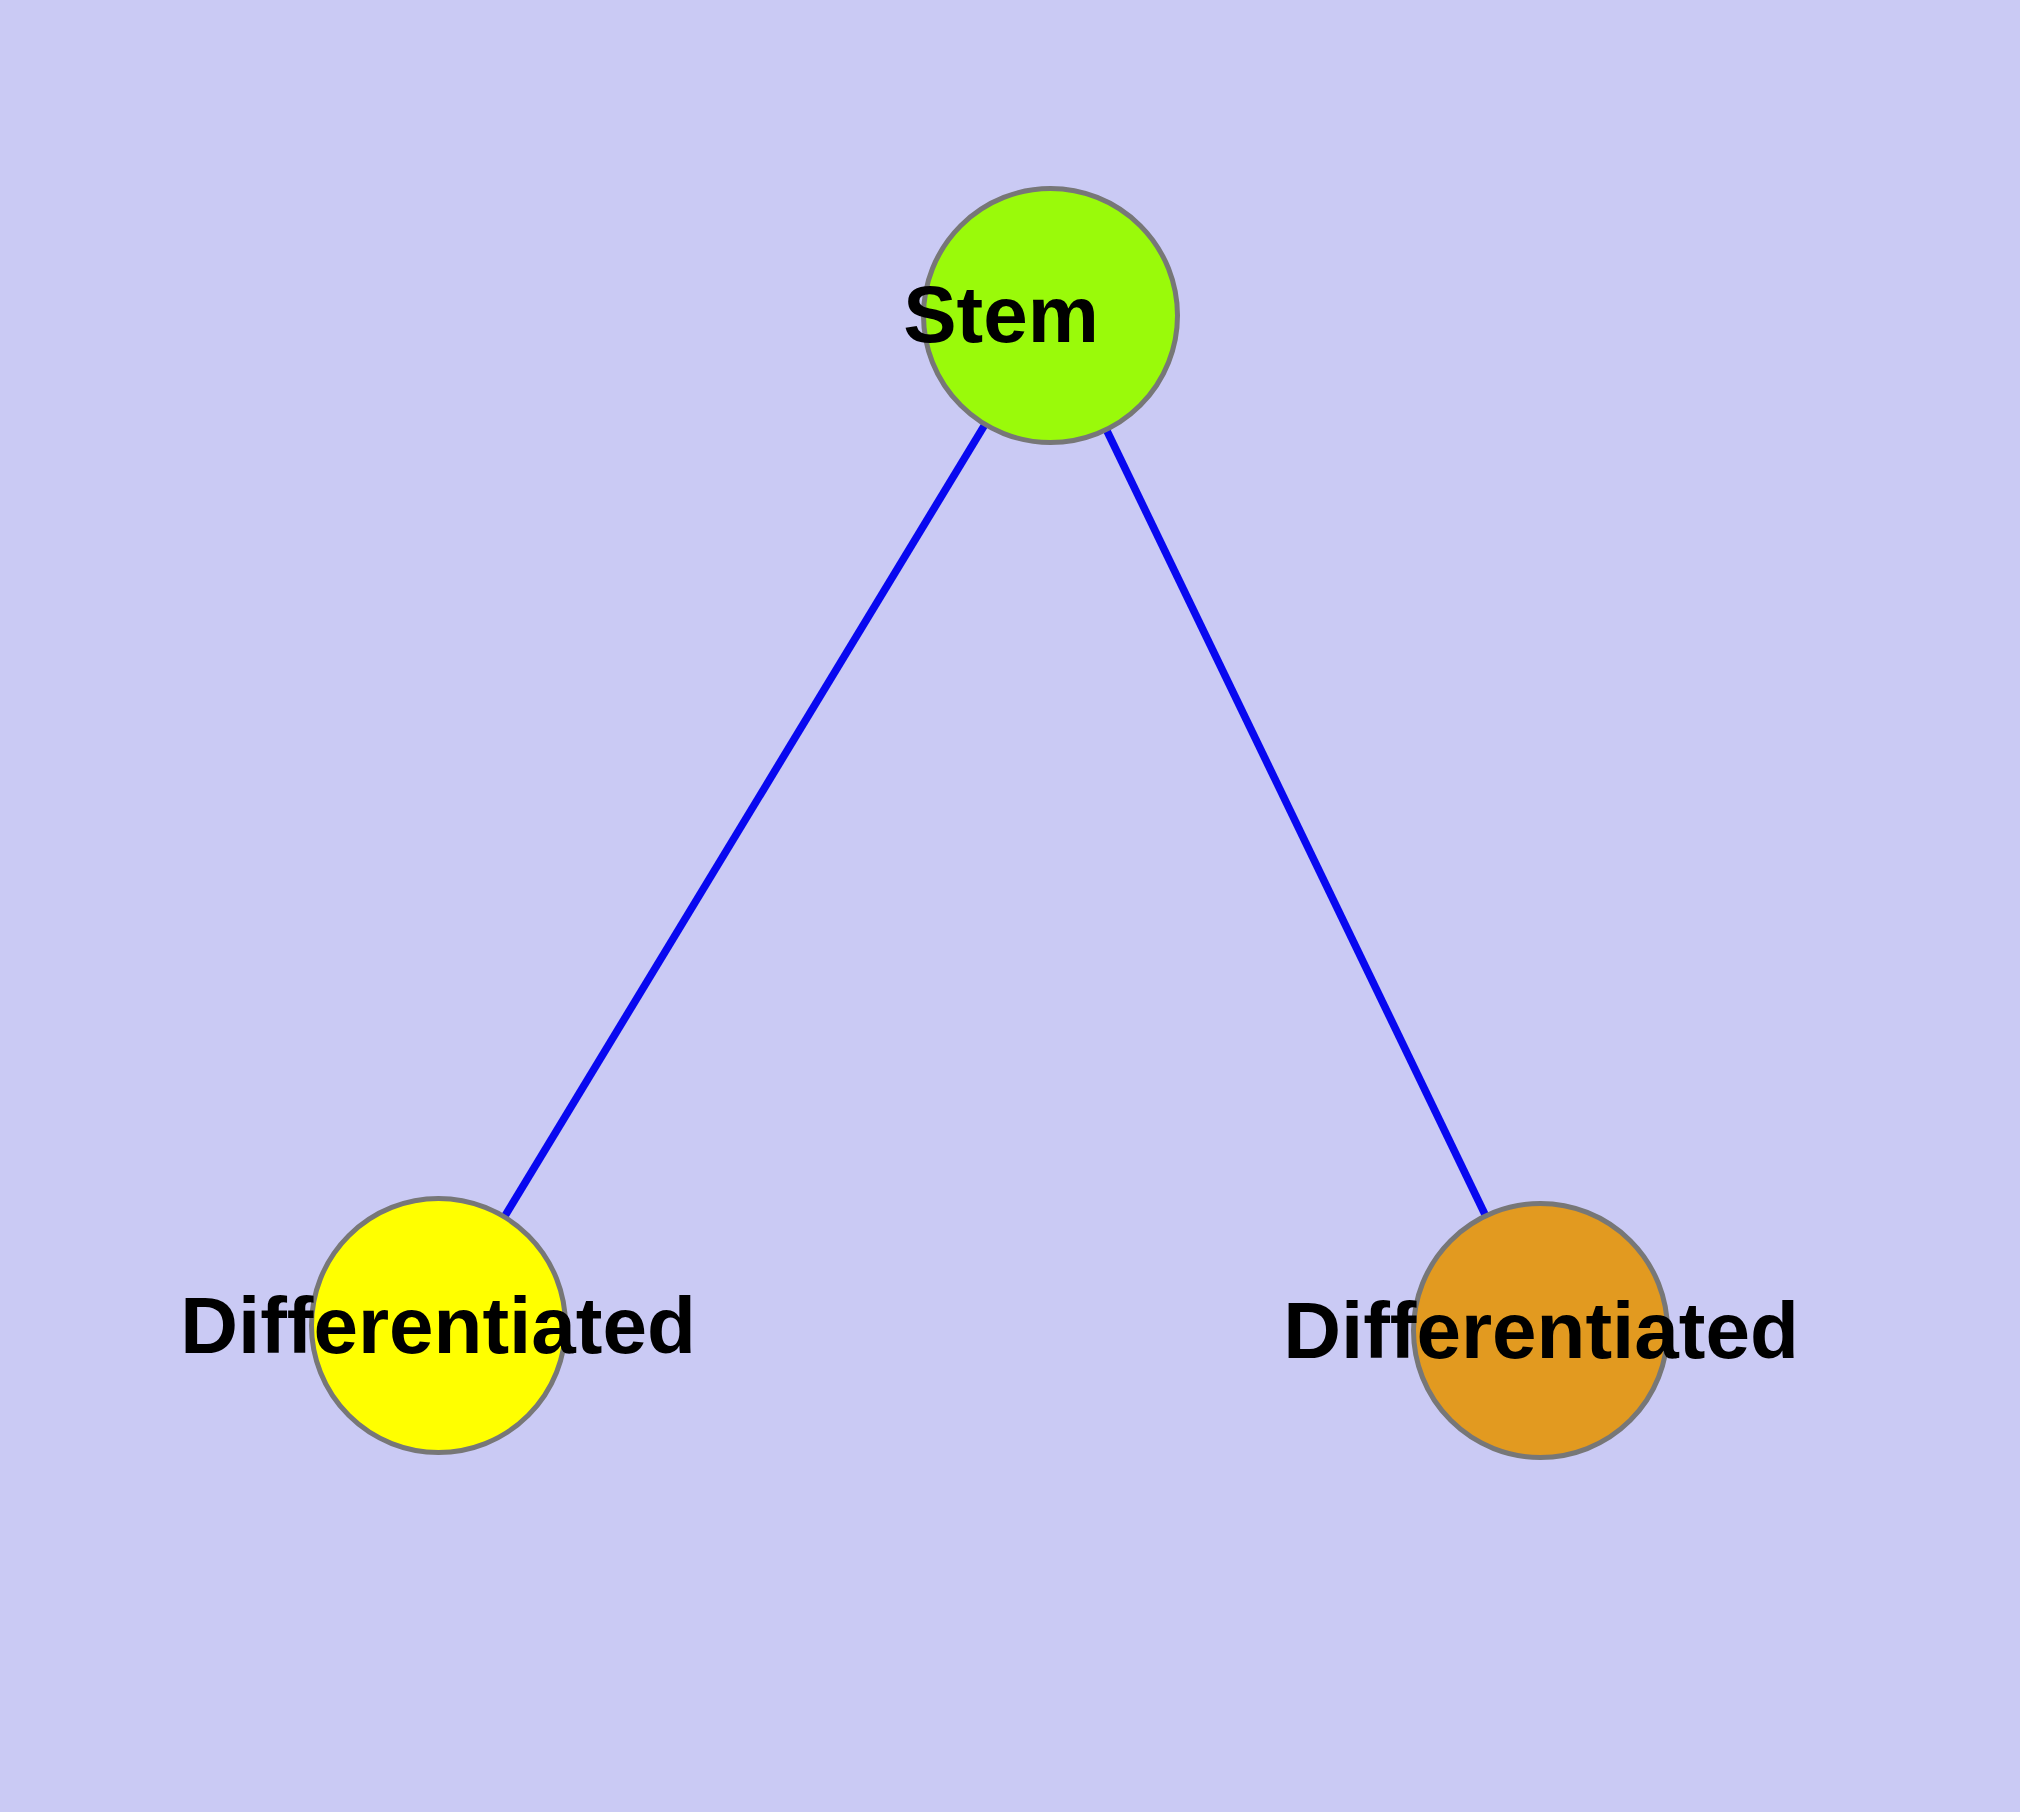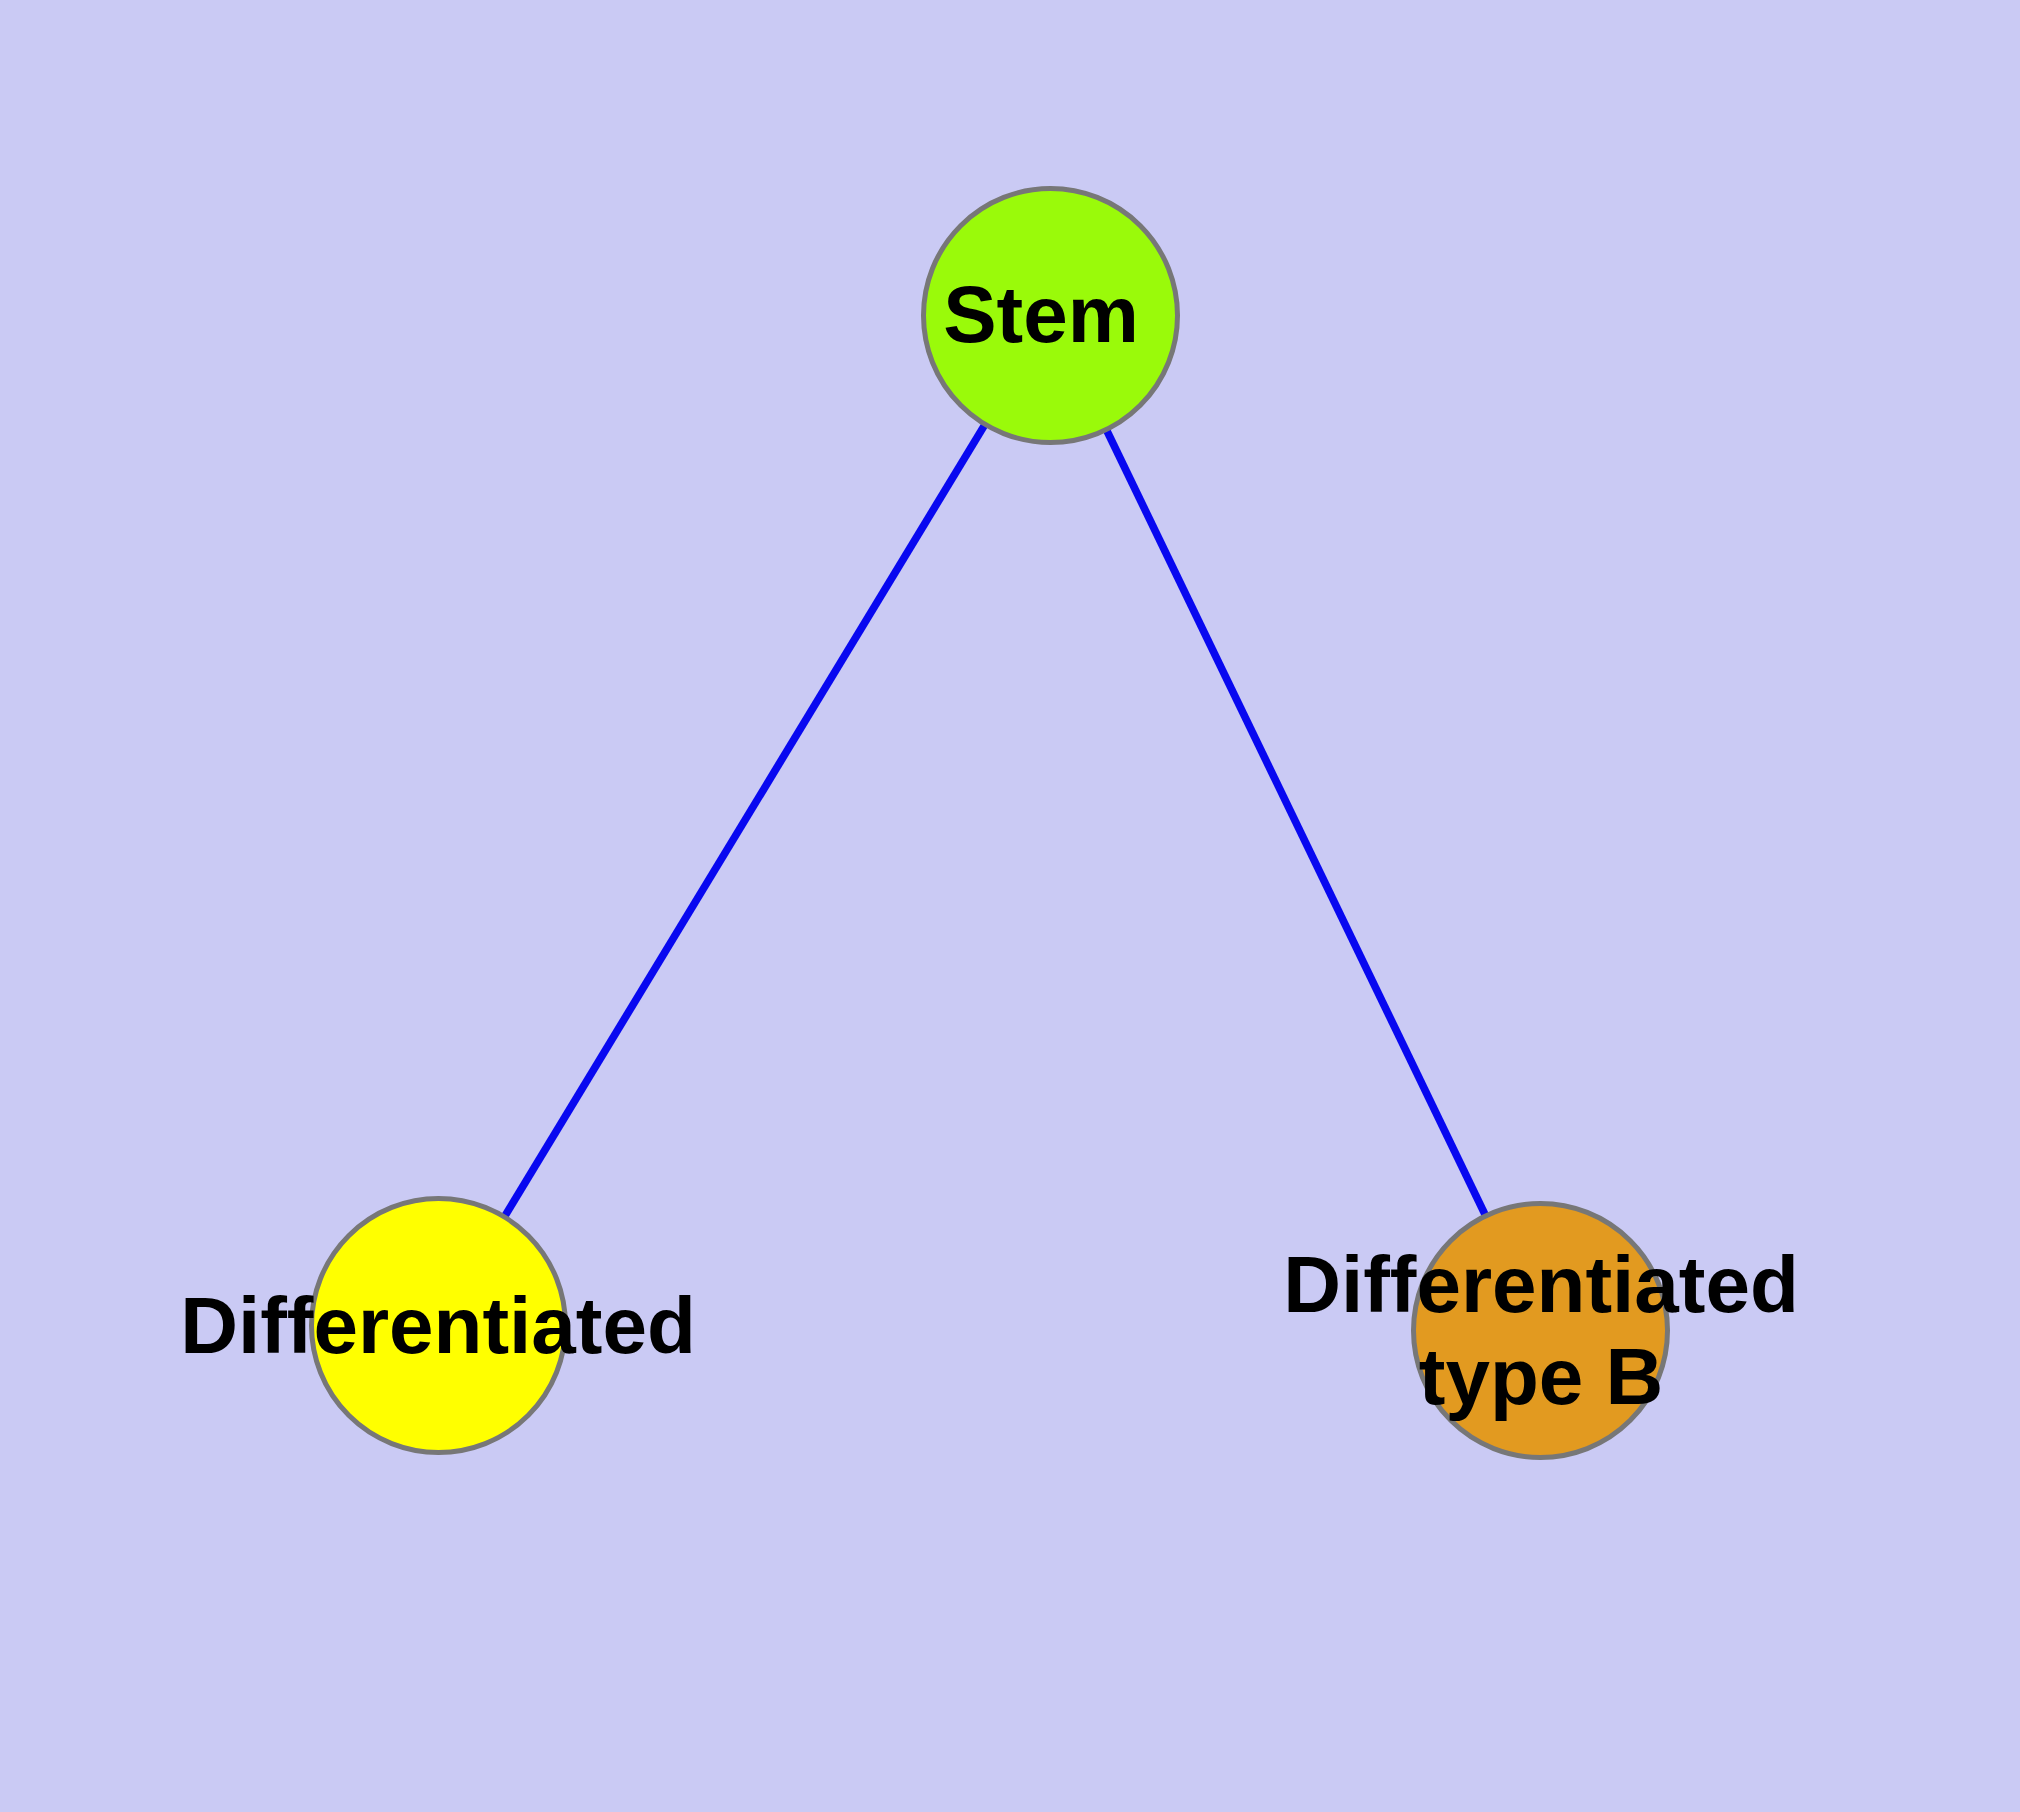--- a/index.html
+++ b/index.html
@@ -48,27 +48,26 @@
 
   <svg class="edges-layer" width="2021" height="1812" viewBox="0 0 2384 2138">
     <line x1="1240" y1="372" x2="517" y2="1564" stroke="#0808F0" stroke-width="9"></line>
     <line x1="1240" y1="372" x2="1818" y2="1570" stroke="#0808F0" stroke-width="9"></line>
   </svg>
 
   <div class="node-circle" style="left: 921px; top: 186px; width: 259px; height: 259px; background: rgb(154, 250, 10); border-color: rgb(119, 119, 119);"></div>
   <div class="node-circle" style="left: 309px; top: 1196px; width: 259px; height: 259px; background: rgb(255, 255, 0); border-color: rgb(119, 119, 119);"></div>
   <div class="node-circle" style="left: 1411px; top: 1201px; width: 259px; height: 259px; background: rgb(226, 154, 32); border-color: rgb(119, 119, 119);"></div>
 
-  <div class="node-label" style="left: 1041px; top: 315px; color: rgb(0, 0, 0);">
+  <div class="node-label" style="left: 1001px; top: 315px; color: rgb(0, 0, 0);">
     <div>Stem</div>
   </div>
 
   <div class="node-label" style="left: 438px; top: 1326px; color: rgb(0, 0, 0);">
     <div>Differentiated</div>
   </div>
 
   <div class="node-label" style="left: 1541px; top: 1331px; color: rgb(0, 0, 0);">
     <div>Differentiated</div>
-    <div>type B</div>
   </div>
 
 </div>
 
 
 </body></html>

